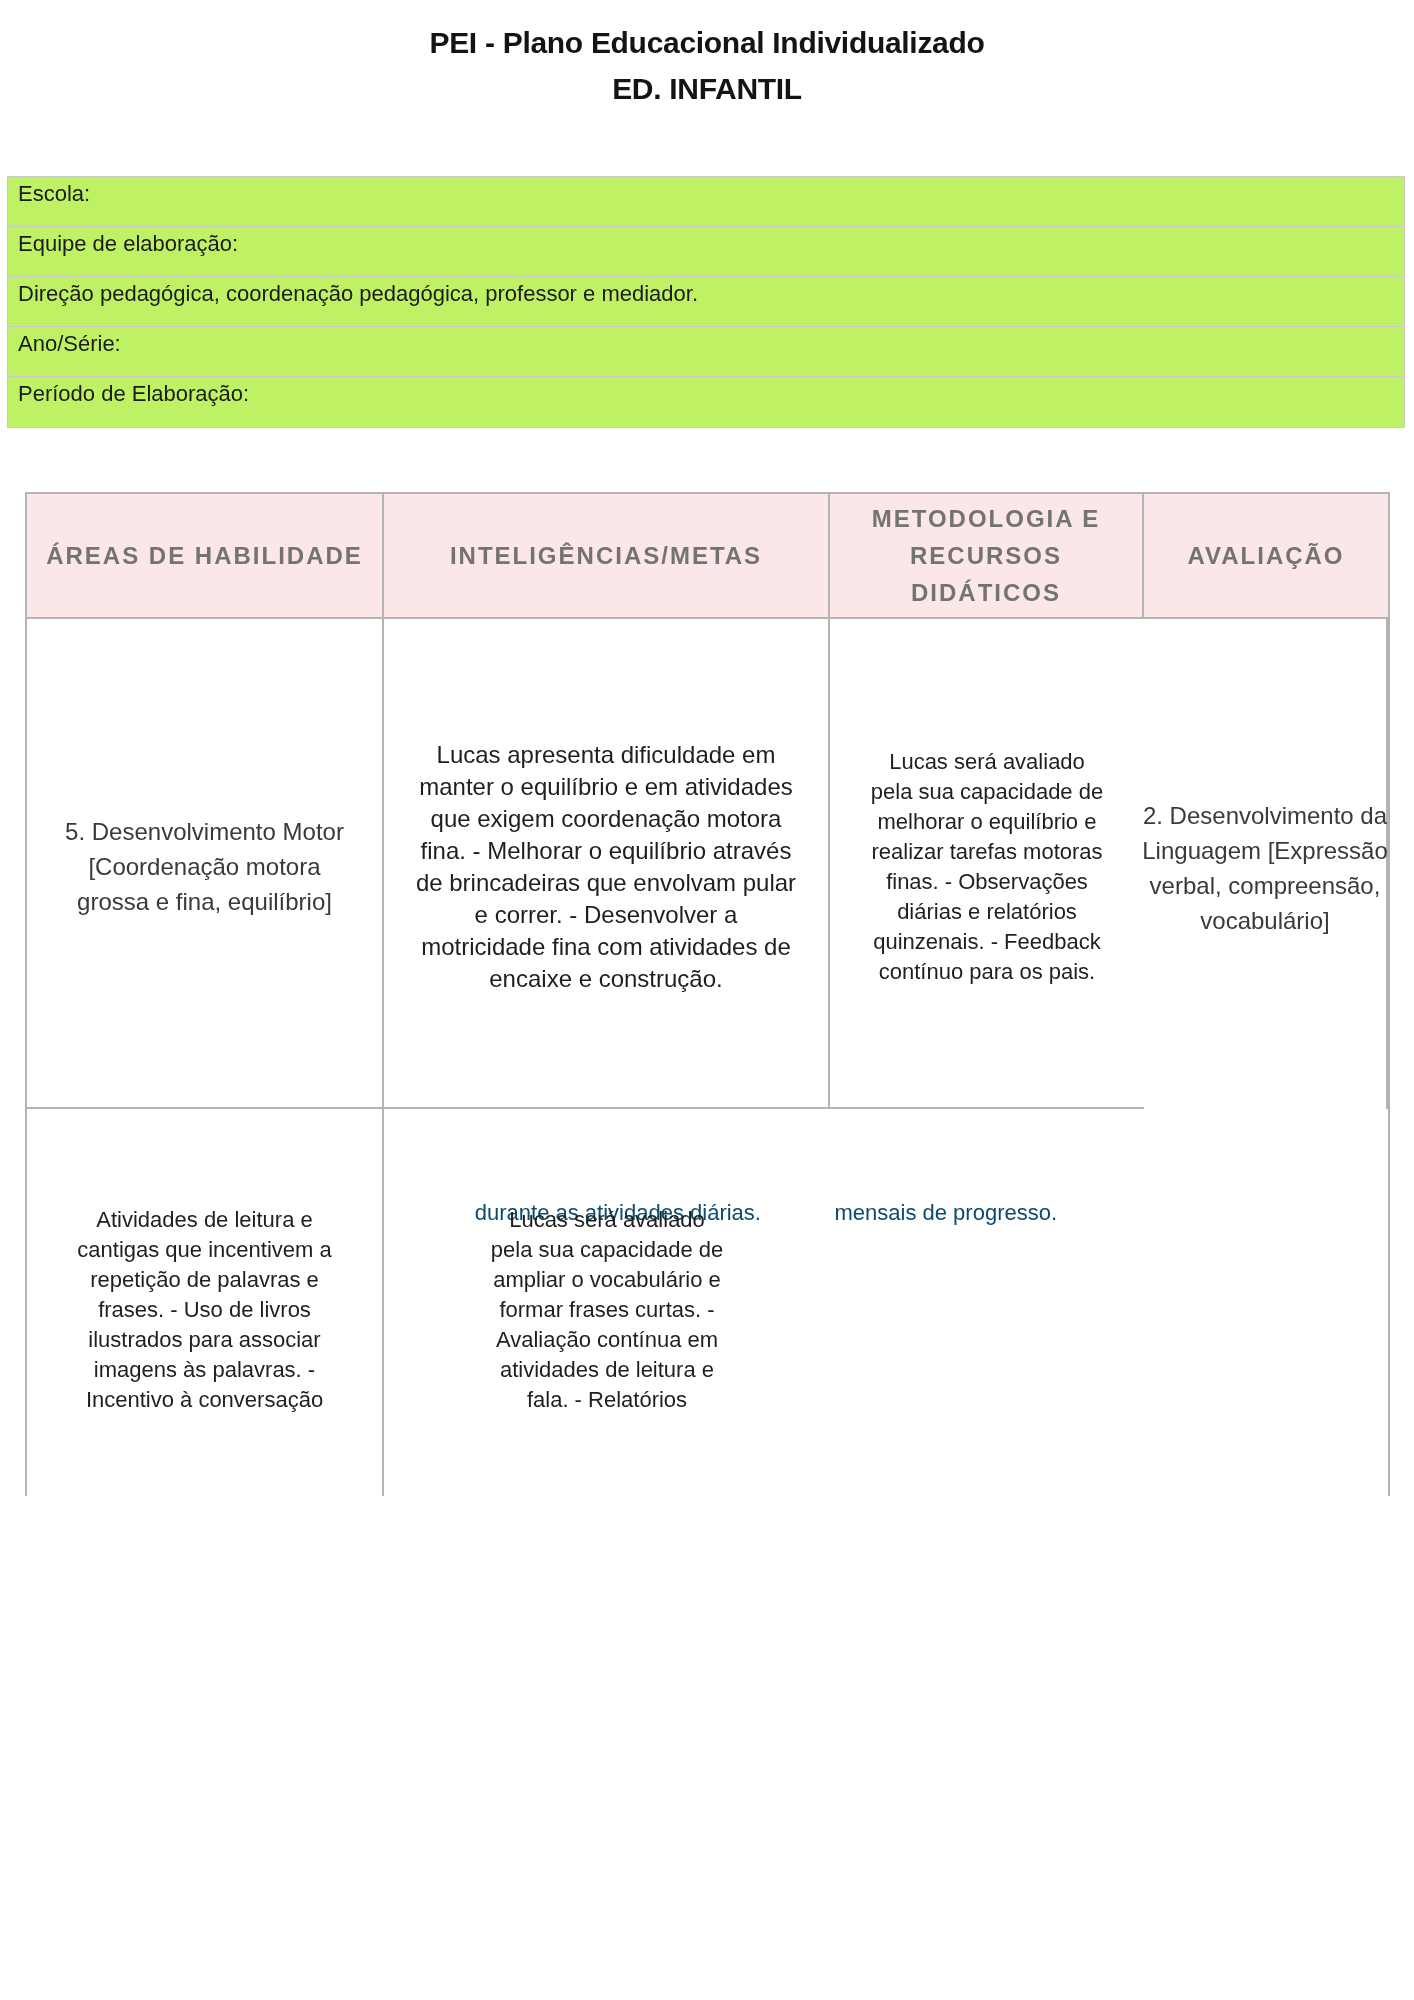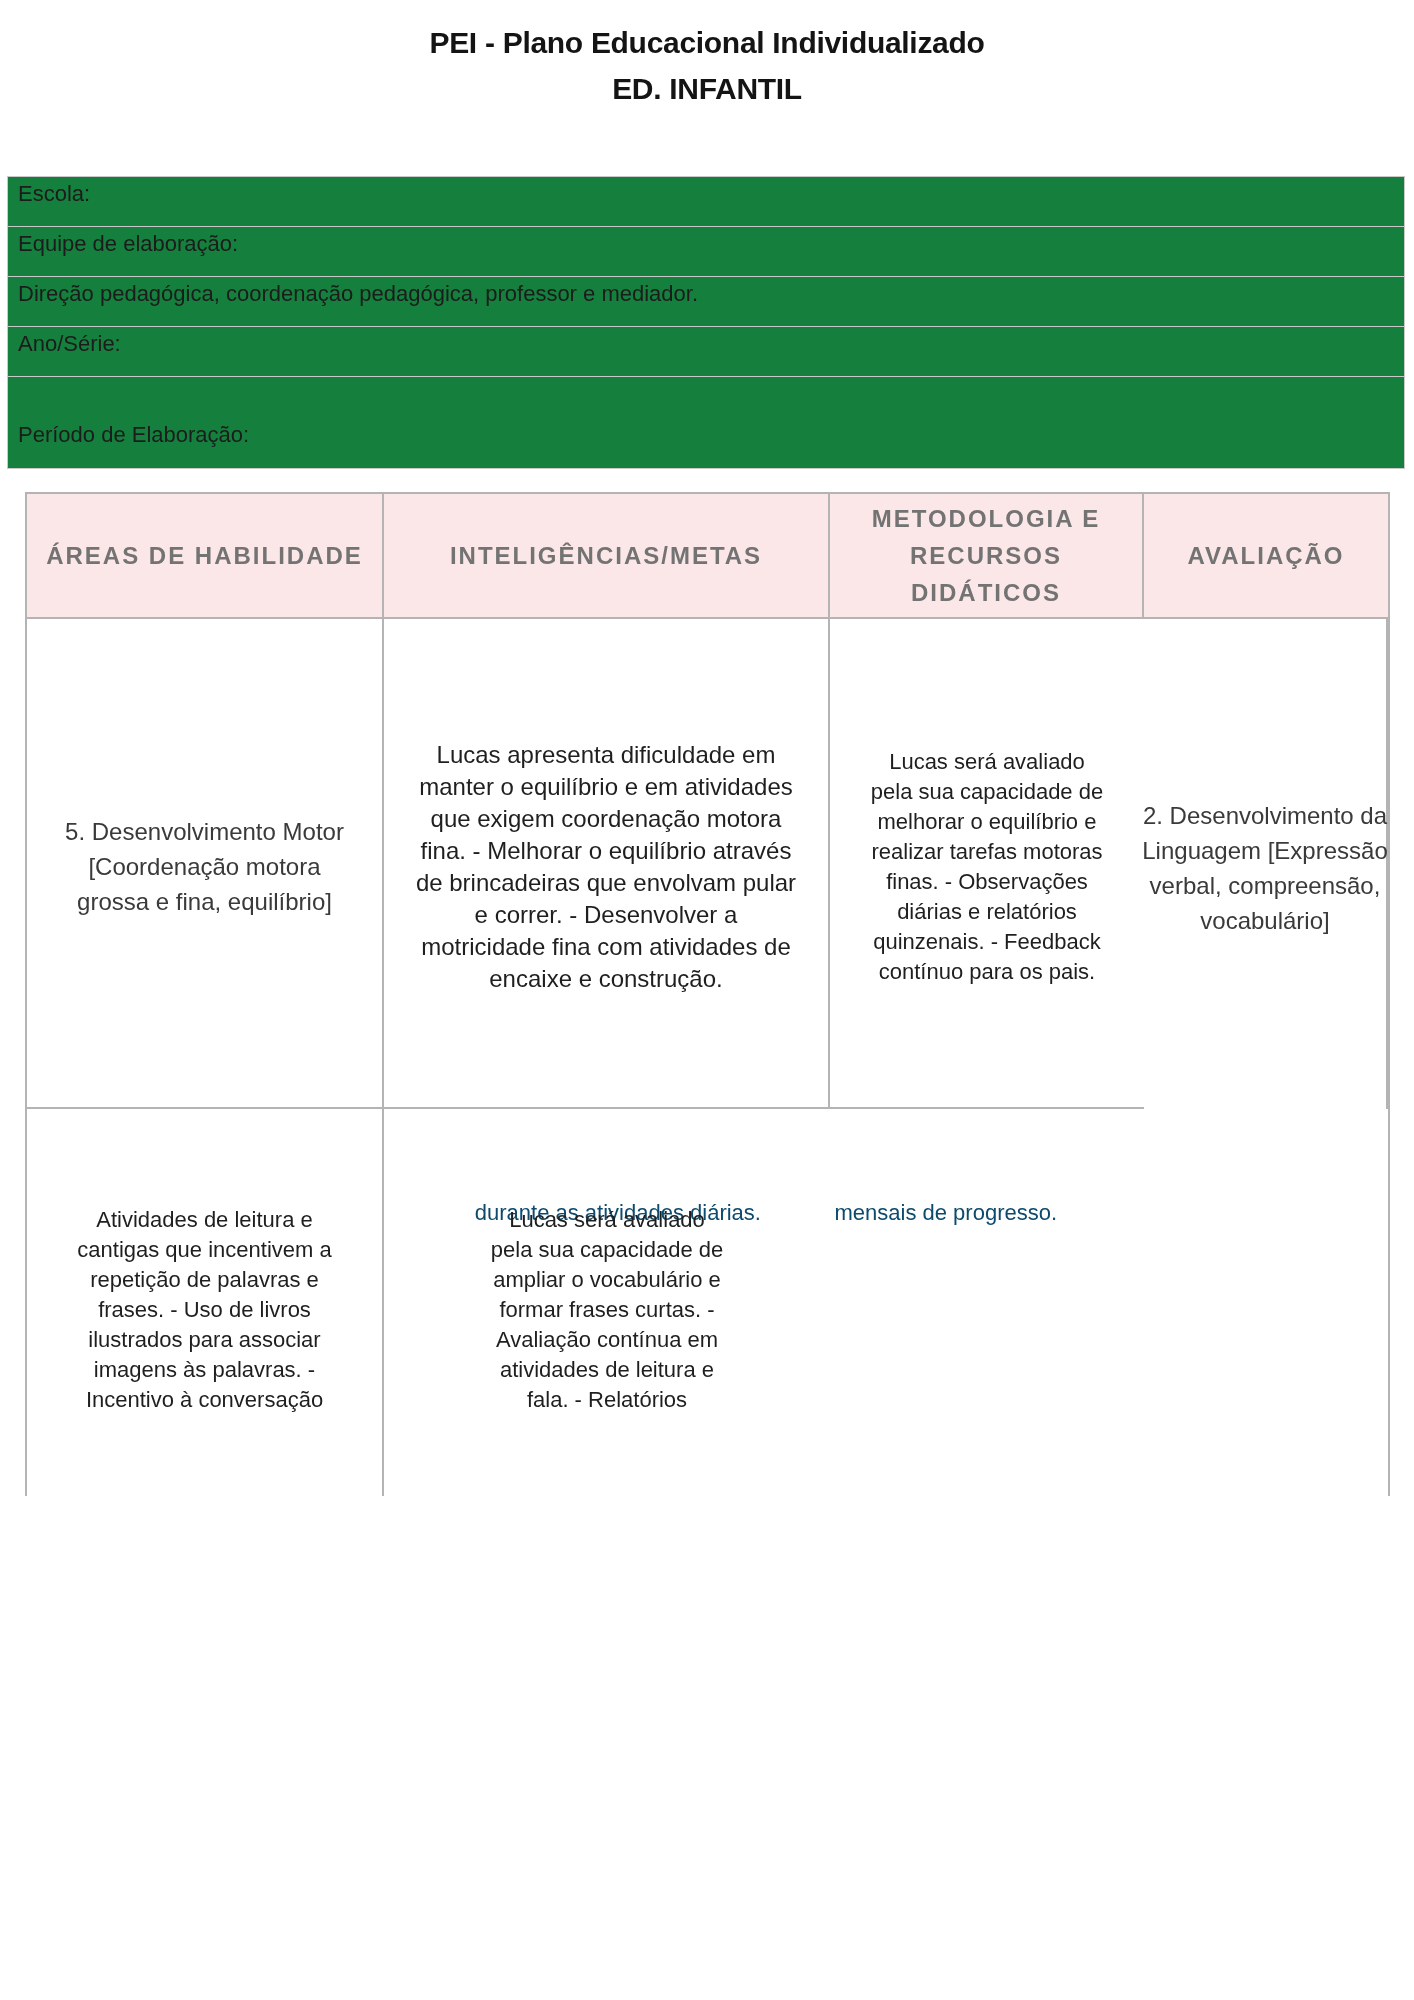--- a/index.html
+++ b/index.html
@@ -22,30 +22,30 @@
     font-weight: 700;
   }
   .title-line { font-size: 30px; line-height: 46px; letter-spacing: -0.3px; }
 
   
   .form-box {
     position: absolute;
     left: 7px; top: 176px;
     width: 1396px;
     border: 1px solid var(--form-border, #c9c9c9);
-    background: #15803d;
+    background: #bef264;
     box-sizing: content-box;
   }
   .form-row {
     height: 50px;
     box-sizing: border-box;
     border-bottom: 1px solid var(--form-border, #c9c9c9);
     padding: 4px 0 0 10px;
   }
-  .form-row:last-child { border-bottom: none; margin-top: 41px; }
+  .form-row:last-child { border-bottom: none; }
   .form-label {
     font-size: 22px;
     line-height: 26px;
     color: #1c1c1c;
   }
 
   
   .pei-table {
     position: absolute;
     left: 25px; top: 492px;

